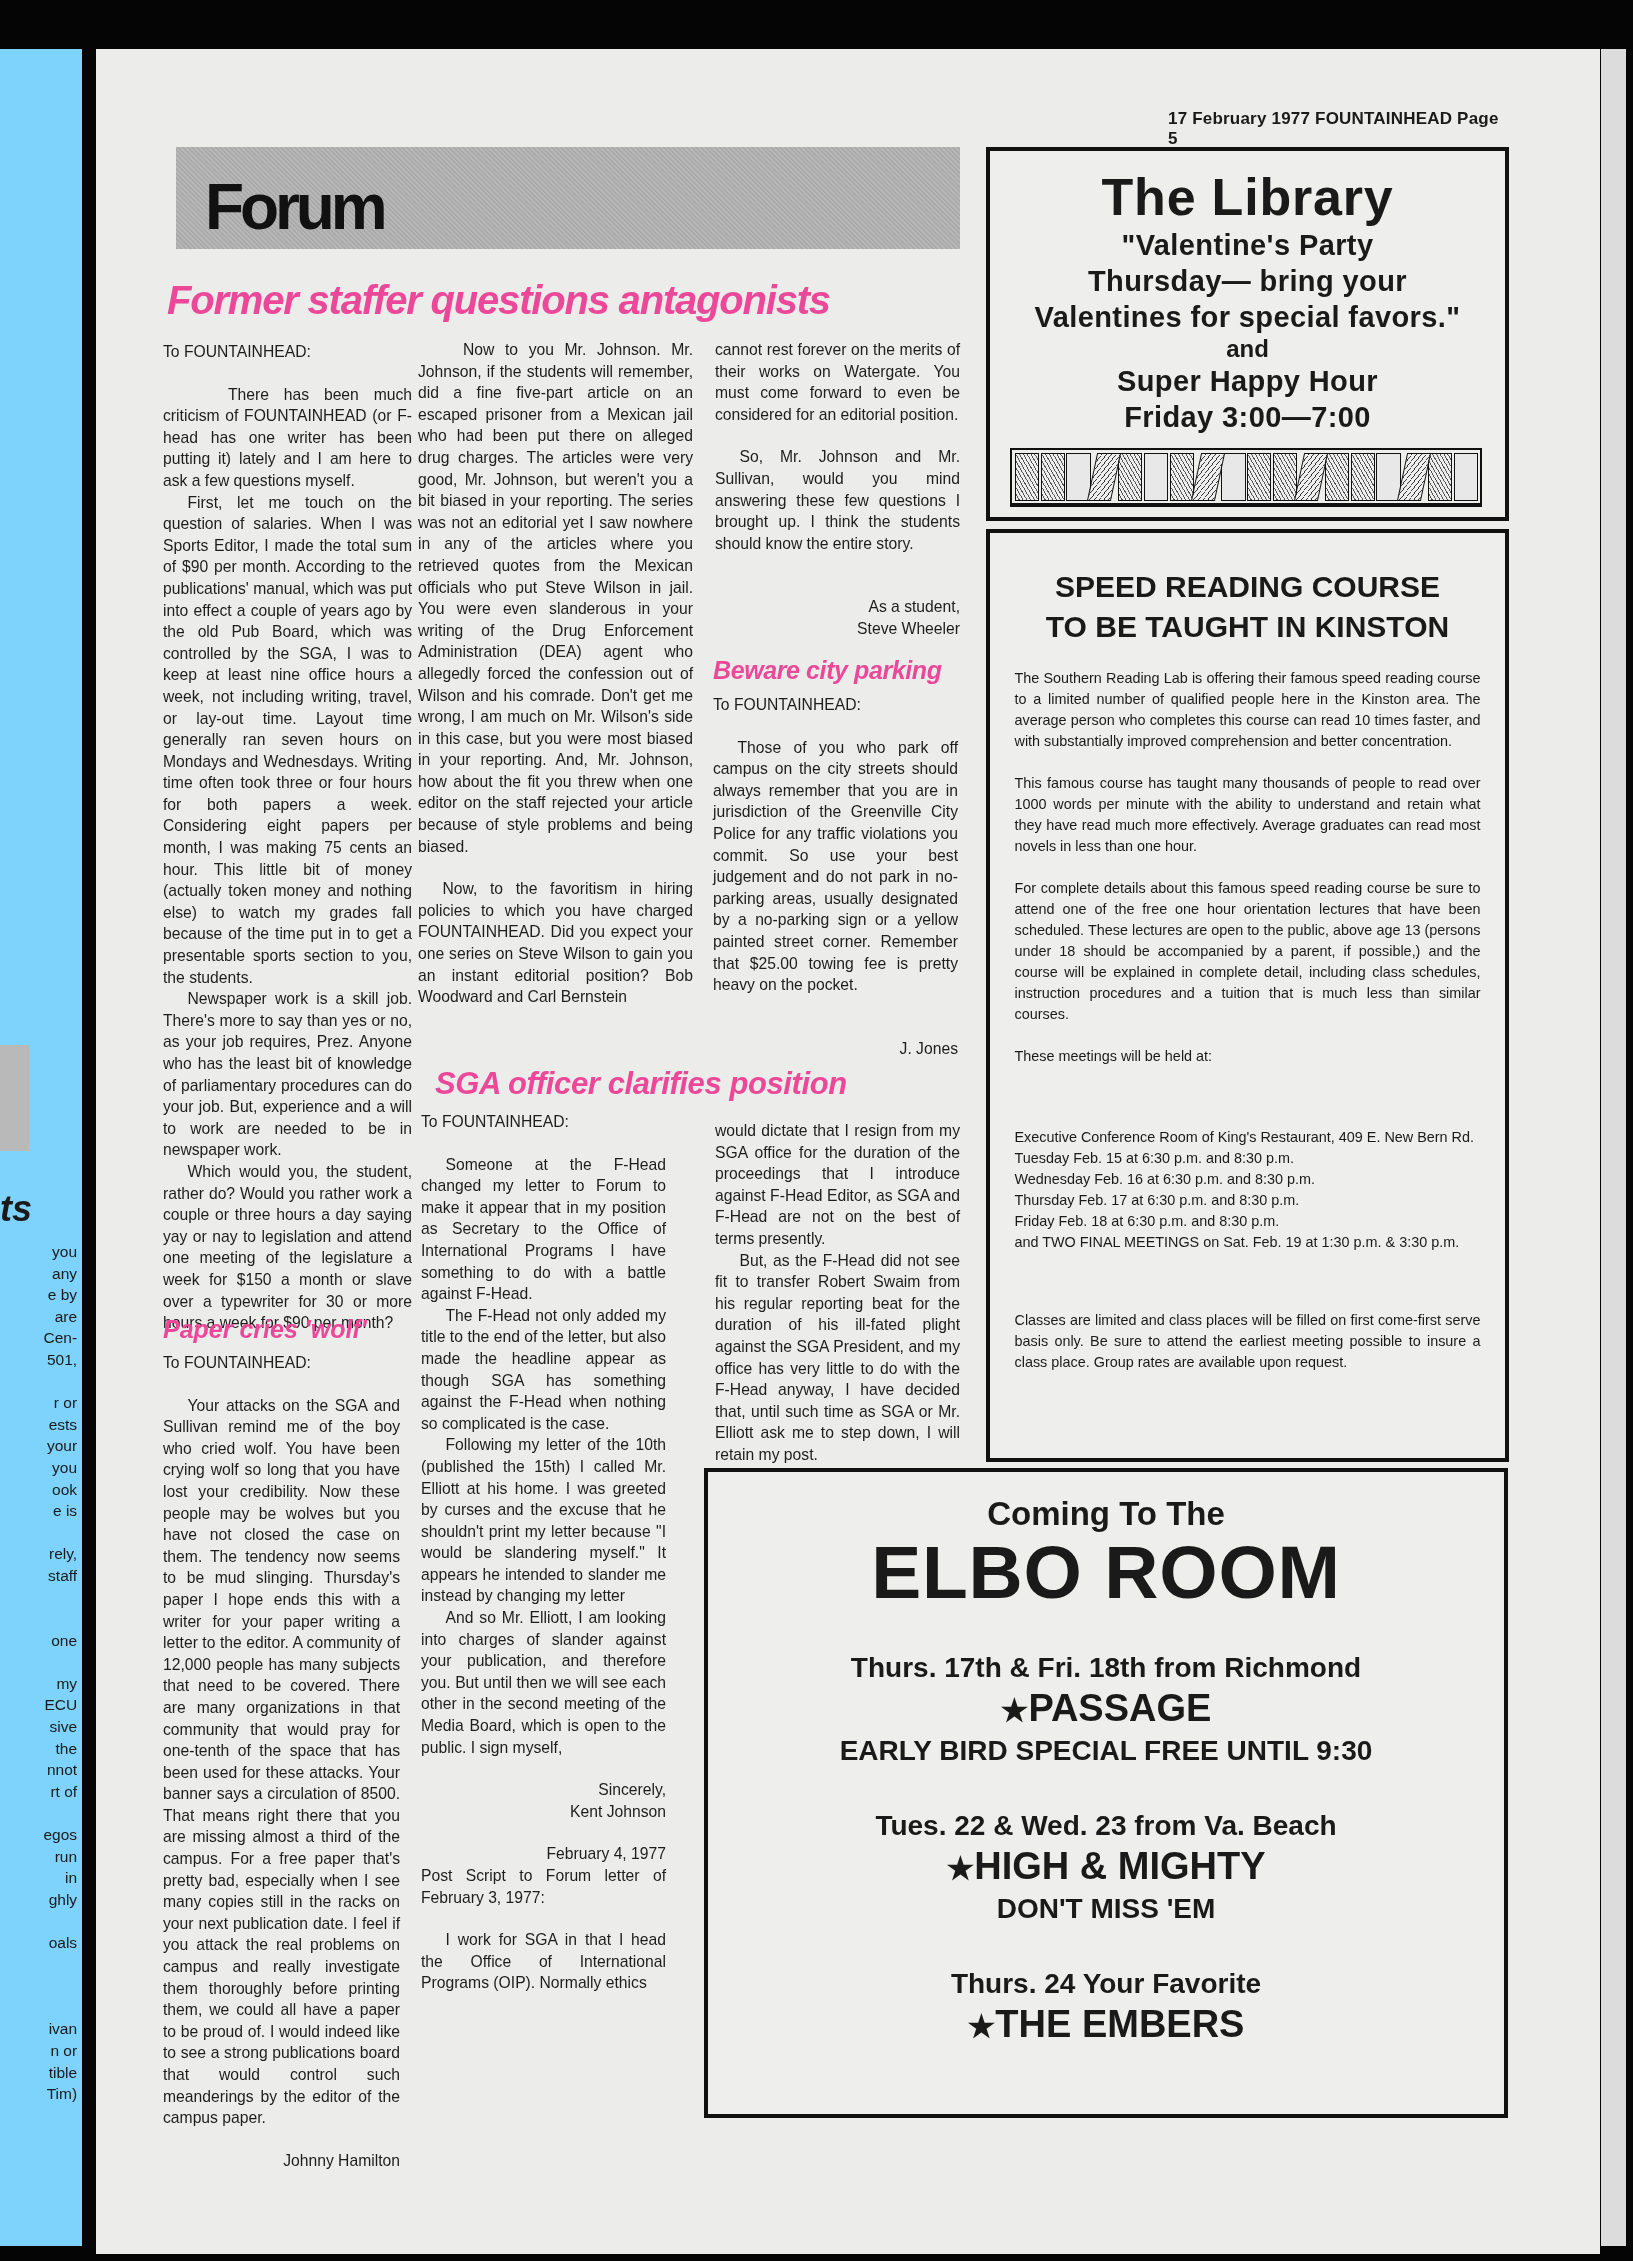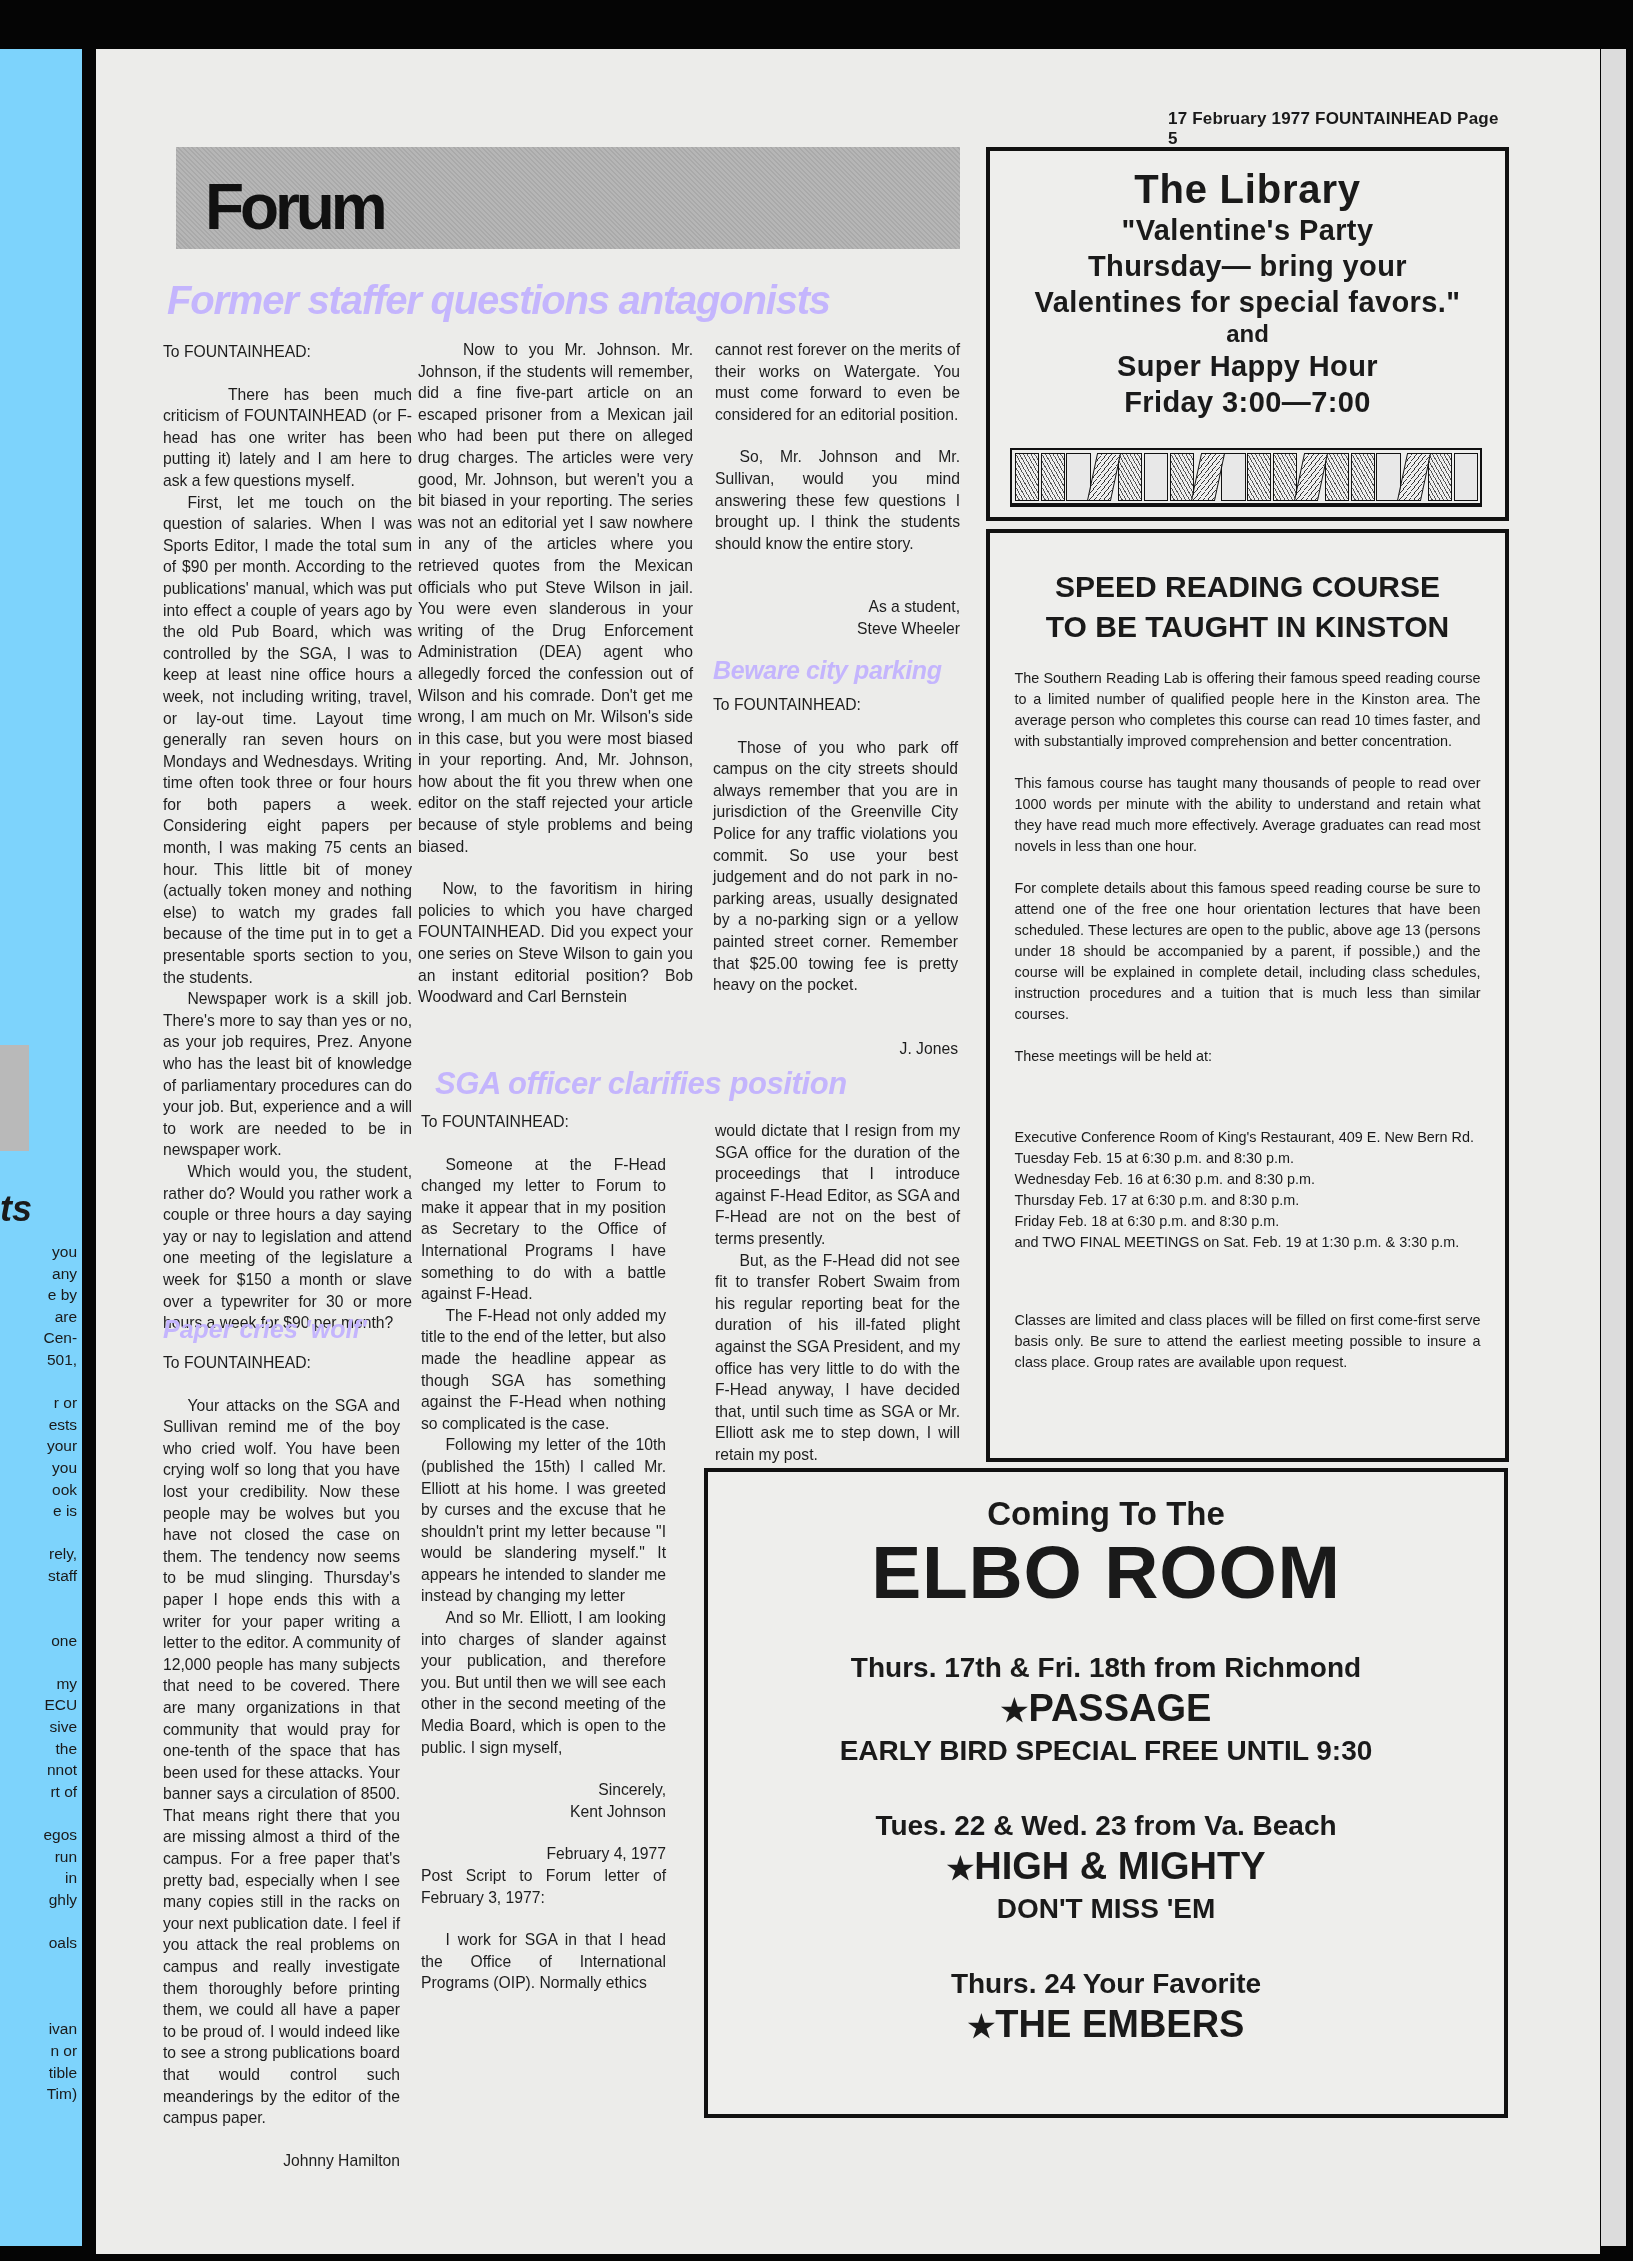--- a/index.html
+++ b/index.html
@@ -23,21 +23,21 @@
     border-bottom: 2.4px solid #222; padding-bottom: 4.9px; width: 335px;
   }
   .forum-banner {
     position: absolute; left: 176px; top: 147px; width: 784px; height: 102px;
     background: repeating-linear-gradient(45deg, #a9a9a9 0 1.6px, #b6b6b6 1.6px 3.3px);
   }
   .forum-banner span {
     position: absolute; left: 29px; top: 23px; font-size: 64px; font-weight: bold; letter-spacing: -4.1px; color: #111;
   }
   .headline {
-    position: absolute; font-weight: bold; font-style: italic; color: #c4b5fd; white-space: nowrap;
+    position: absolute; font-weight: bold; font-style: italic; color: #ec4899; white-space: nowrap;
   }
   .h-main { left: 167px; top: 278px; font-size: 40px; letter-spacing: -1.2px; }
   .h-wolf { left: 163px; top: 1315px; font-size: 25px; }
   .h-park { left: 713px; top: 656px; font-size: 25px; letter-spacing: -0.4px; }
   .h-sga { left: 435px; top: 1066px; font-size: 31px; letter-spacing: -0.4px; }
   .col {
     position: absolute; font-size: 15.7px; line-height: 21.6px; text-align: justify; color: #1d1d1d;
   }
   .col p { margin: 0; text-indent: 24.5px; }
   .col p.noind { text-indent: 0; }
@@ -46,21 +46,21 @@
   .col .sign { text-align: right; text-indent: 0; }
   .c1 { left: 163px; top: 341px; width: 249px; }
   .c1b { left: 163px; top: 1352px; width: 237px; }
   .c2 { left: 418px; top: 339px; width: 275px; }
   .c3 { left: 715px; top: 339px; width: 245px; }
   .c3b { left: 713px; top: 694px; width: 245px; }
   .c2b { left: 421px; top: 1111px; width: 245px; }
   .c3c { left: 715px; top: 1120px; width: 245px; }
   .ad { position: absolute; border: 4.9px solid #111; background: #eeeeec; box-sizing: border-box; }
   .ad-library { left: 986px; top: 147px; width: 523px; height: 374px; text-align: center; }
-  .ad-library .title { font-size: 40px; font-weight: bold; margin-top: 16.3px; letter-spacing: 0.8px; }
+  .ad-library .title { font-size: 52px; font-weight: bold; margin-top: 16.3px; letter-spacing: 0.8px; }
   .ad-library .line { font-size: 29px; font-weight: bold; line-height: 36px; letter-spacing: 0.4px; }
   .ad-library .small { font-size: 24px; font-weight: bold; line-height: 28px; }
   .shelf { position: absolute; left: 20.4px; bottom: 9.8px; width: 472px; height: 59px; border: 2.4px solid #111; border-bottom-width: 4.1px; display: flex; gap: 1.6px; padding: 2.4px; box-sizing: border-box; }
   .shelf .bk { flex: 1; border: 1.6px solid #111; background: repeating-linear-gradient(60deg, #eee 0 2.4px, #555 2.4px 3.3px); }
   .shelf .bk:nth-child(3n) { background: #e8e8e8; }
   .shelf .bk:nth-child(4n) { background: repeating-linear-gradient(120deg, #eee 0 3.3px, #333 3.3px 4.1px); transform: skewX(-12deg); }
   .ad-speed { left: 986px; top: 529px; width: 523px; height: 933px; padding: 0 24.5px; }
   .ad-speed .t { text-align: center; font-size: 30px; font-weight: bold; line-height: 40px; margin-top: 34px; margin-bottom: 21px; }
   .ad-speed p { margin: 0 0 21px; font-size: 14.4px; line-height: 21px; text-align: justify; }
   .ad-speed .sched p { margin: 0; text-align: left; }

